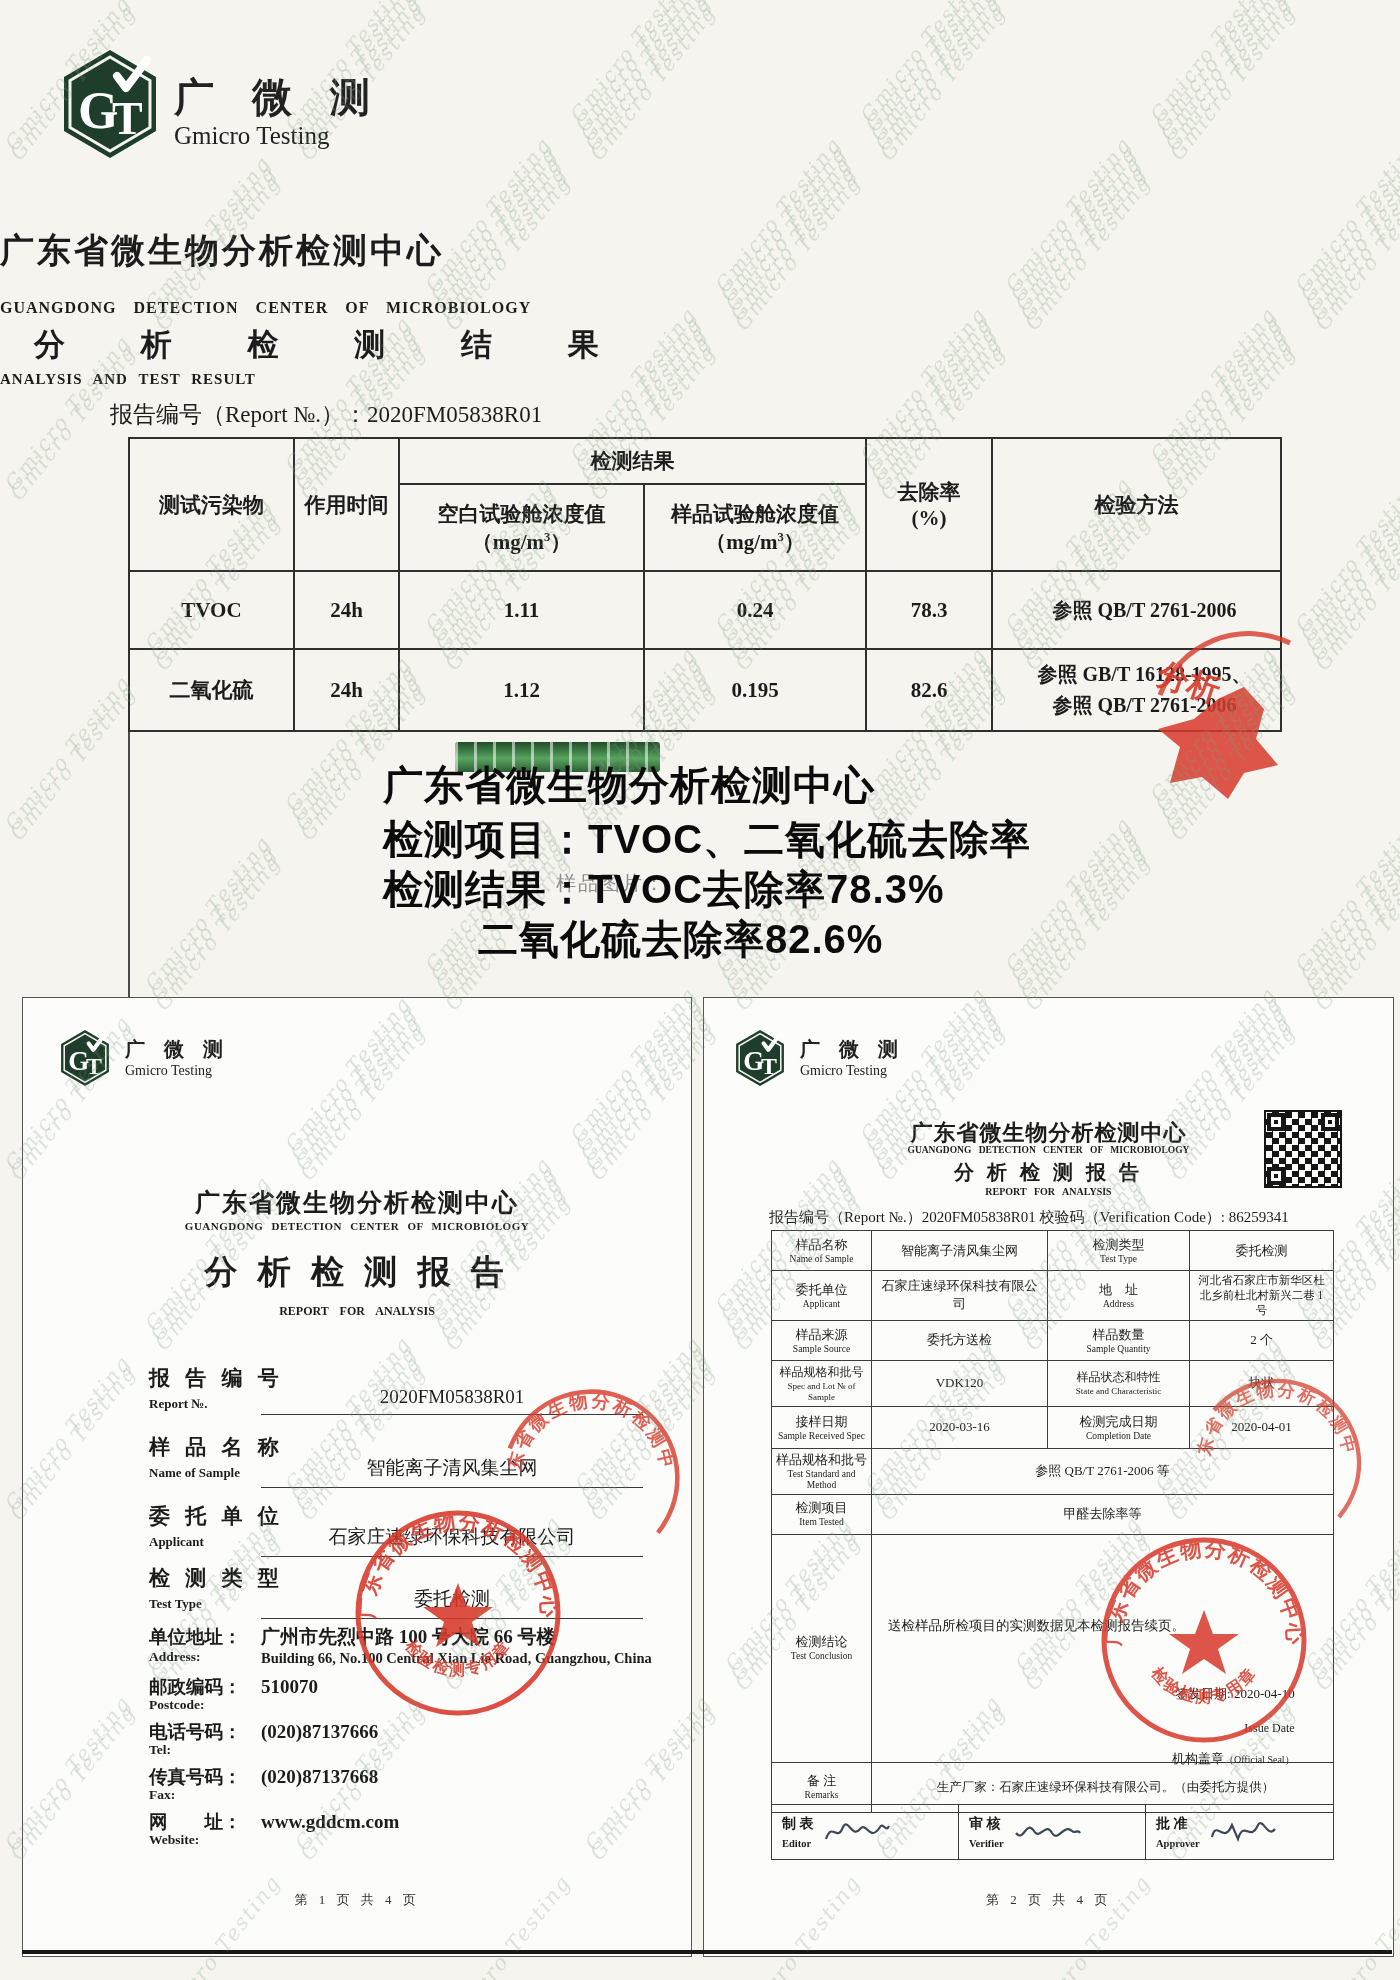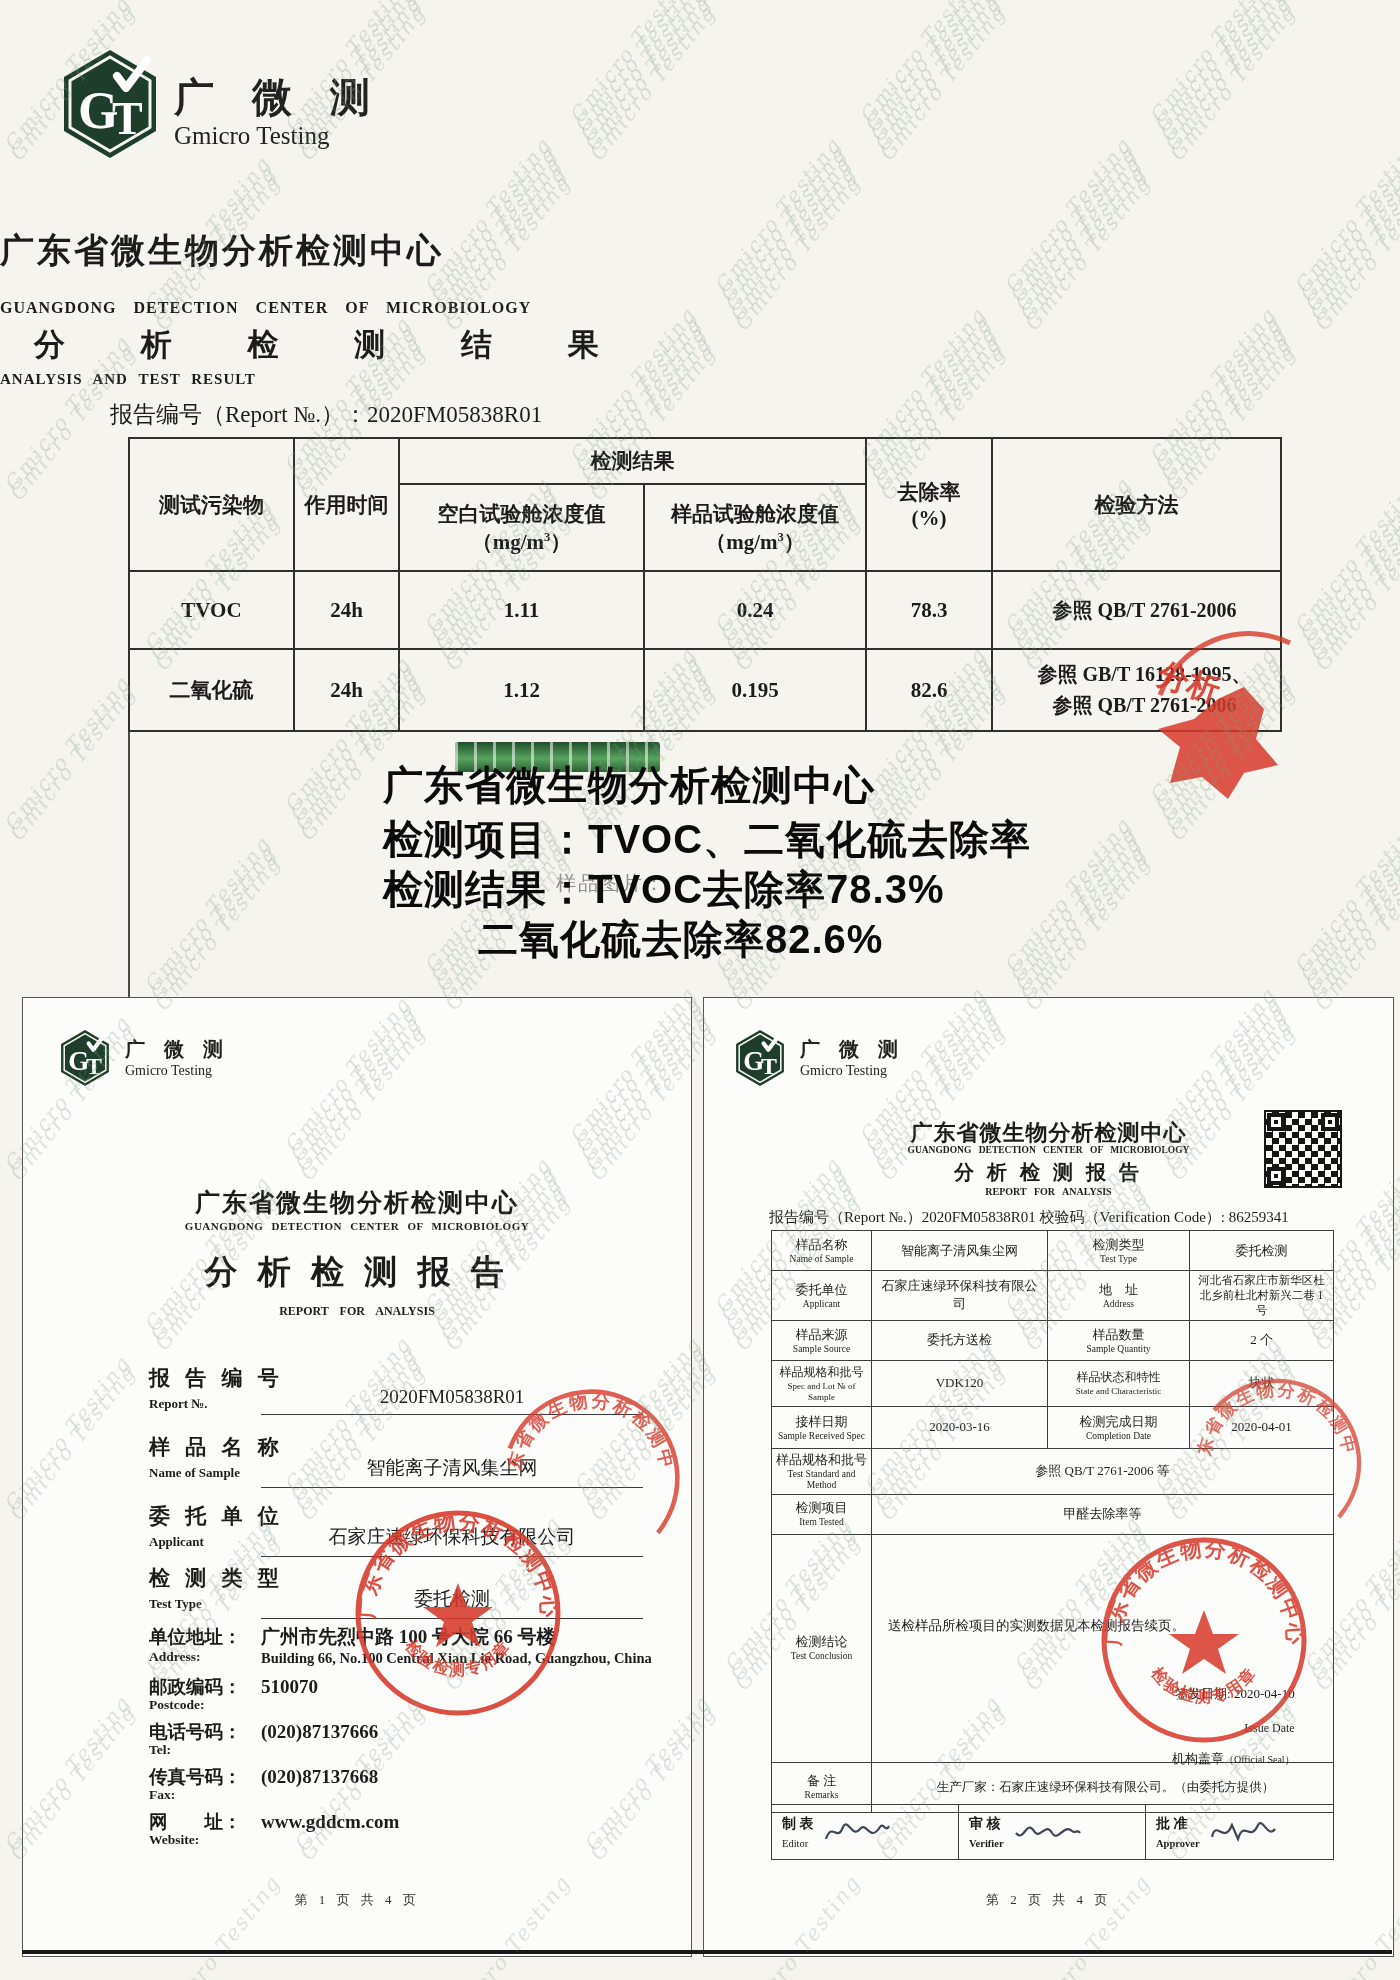--- a/index.html
+++ b/index.html
@@ -439,21 +439,21 @@
     <table class="sigt">
       <colgroup>
           <col style="width:187px">
           <col style="width:187px">
           <col style="width:188px">
         </colgroup>
       <tbody>
           <tr>
         <td>
               <div class="sig-cell">
-          <span class="sig-lab"><span class="lcn" style="font-weight:bold">制 表</span><br><span class="len" style="font-weight:normal">Editor</span></span>
+          <span class="sig-lab"><span class="lcn" style="font-weight:bold">制 表</span><br><span class="len" style="font-weight:bold">Editor</span></span>
           <svg width="70" height="38" viewBox="0 0 70 38">
             <path class="sig-ink" d="M4,26 C10,8 15,30 21,14 C26,4 30,26 38,16 C45,8 48,30 58,14 C61,9 64,20 67,13"></path>
           </svg>
               </div>
         </td>
         <td>
               <div class="sig-cell">
           <span class="sig-lab"><span class="lcn" style="font-weight:bold">审 核</span><br><span class="len" style="font-weight:bold">Verifier</span></span>
           <svg width="70" height="38" viewBox="0 0 70 38">
             <path class="sig-ink" d="M4,20 C12,30 14,6 22,18 C28,28 34,8 40,20 C46,30 52,10 60,18 C63,21 66,16 68,20"></path>

